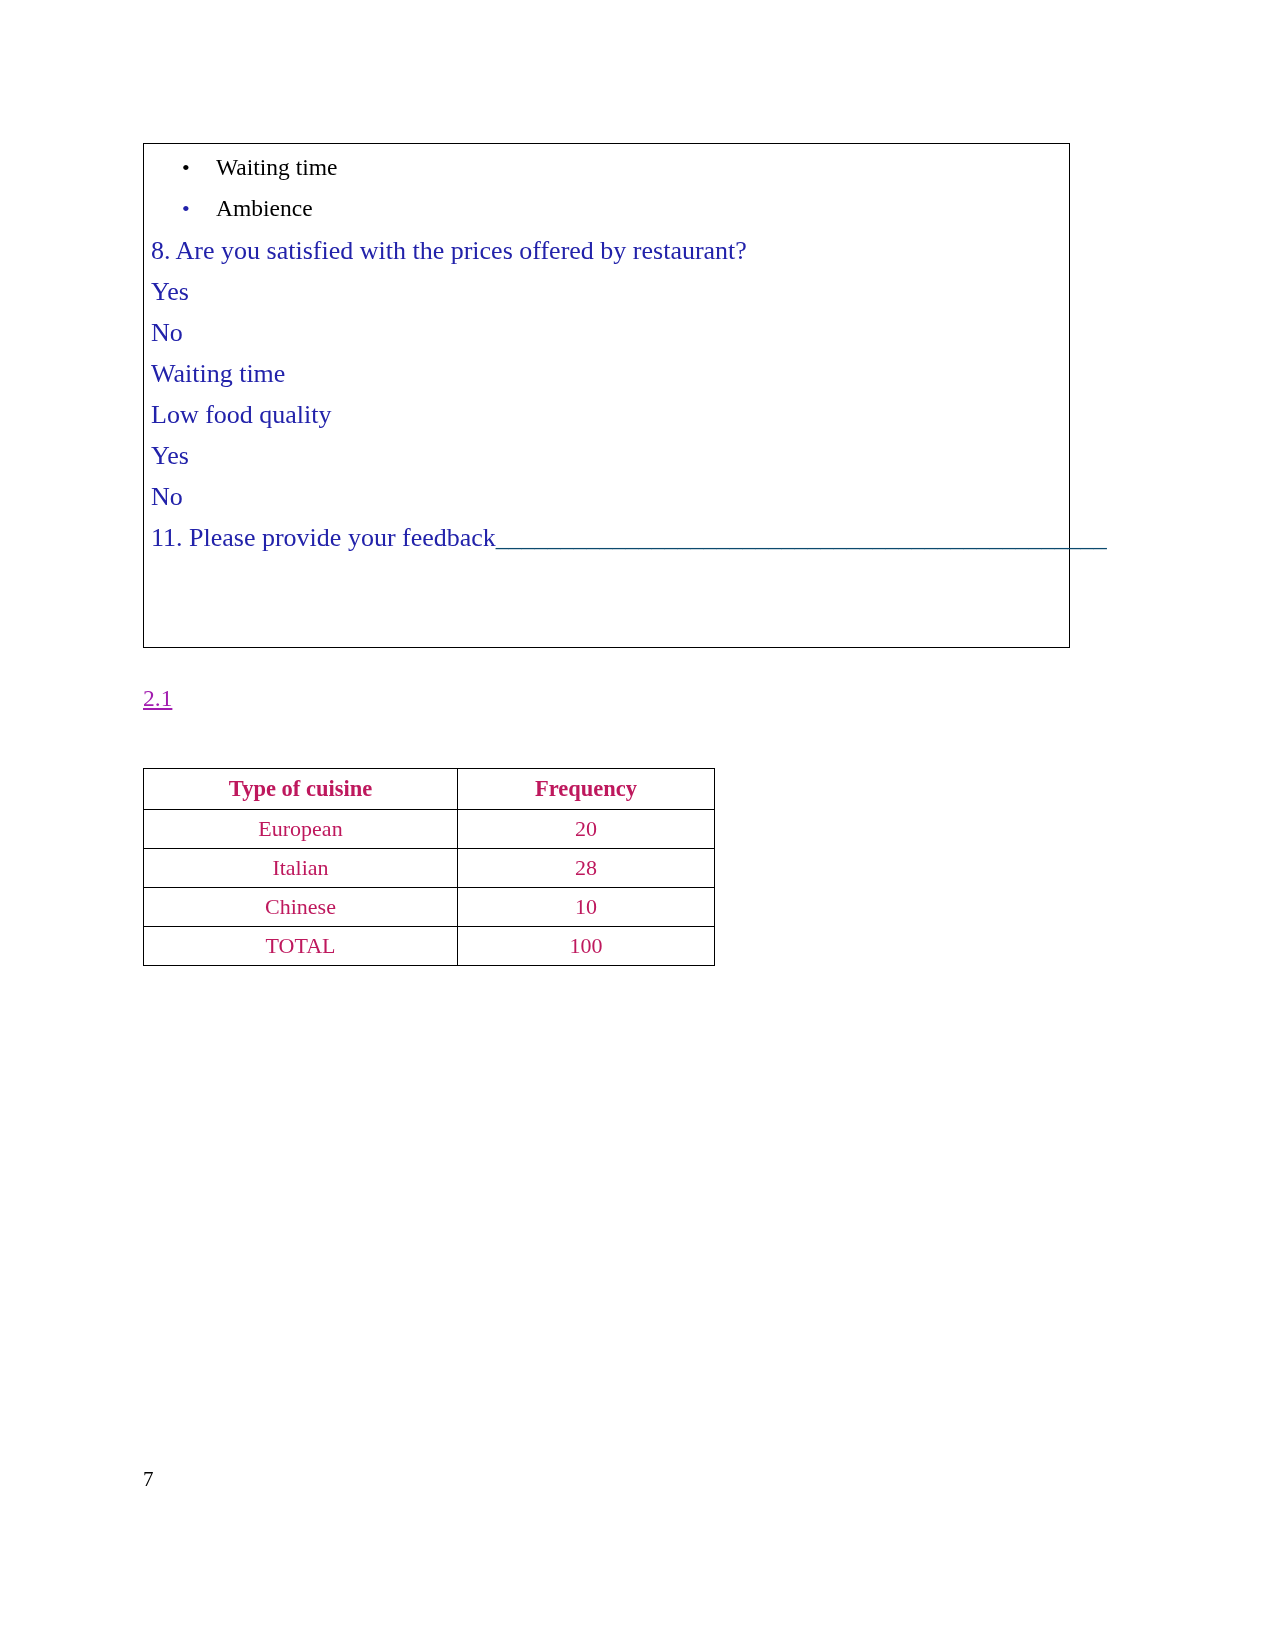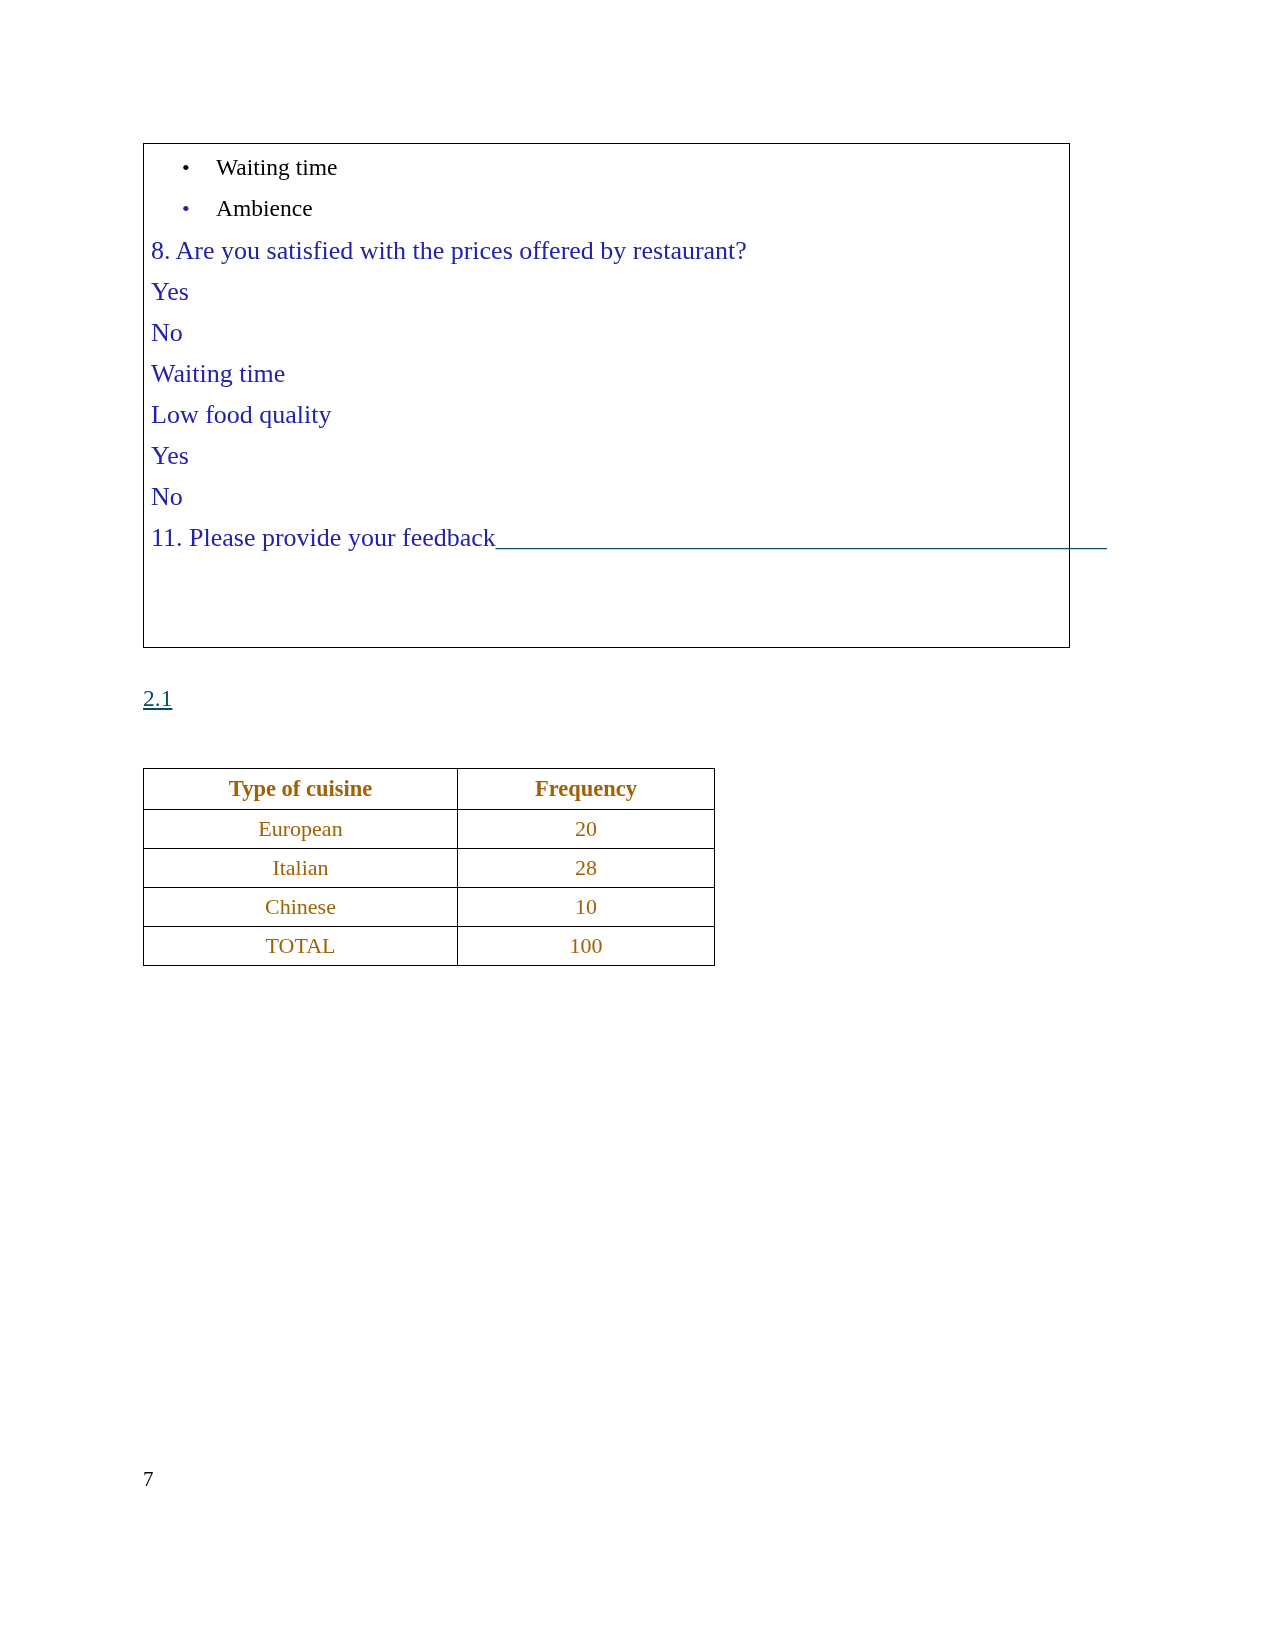--- a/index.html
+++ b/index.html
@@ -66,38 +66,38 @@
     color: #0c4a6e;
     letter-spacing: 0px;
   }
 
   
   .section-heading {
     position: absolute;
     left: 143px;
     top: 685px;
     font-size: 23.5px;
-    color: #0c4a6e;
+    color: #a21caf;
     text-decoration: underline;
   }
 
   
   .freq-table {
     position: absolute;
     left: 143px;
     top: 768px;
     width: 569px;
     border-collapse: collapse;
     table-layout: fixed;
   }
   .freq-table td, .freq-table th {
     border: 1.2px solid #000000;
     text-align: center;
     font-size: 22px;
-    color: #a16207;
+    color: #be185d;
     height: 38px;
     padding: 0;
     font-weight: normal;
   }
   .freq-table thead th {
     font-weight: bold;
     font-size: 22.5px;
     height: 40px;
   }
   .col-cuisine { width: 313px; }

